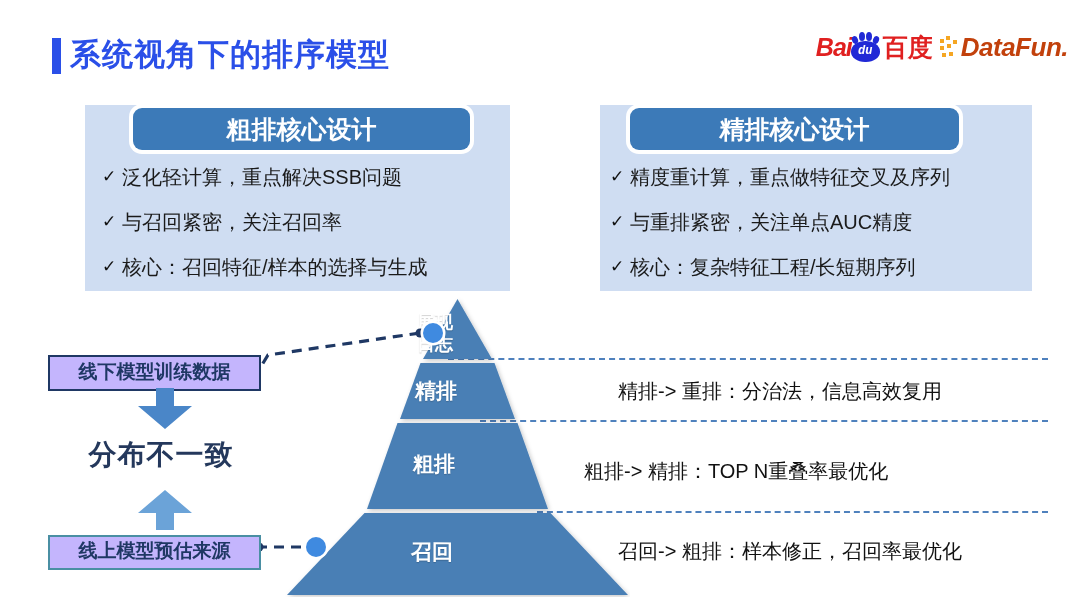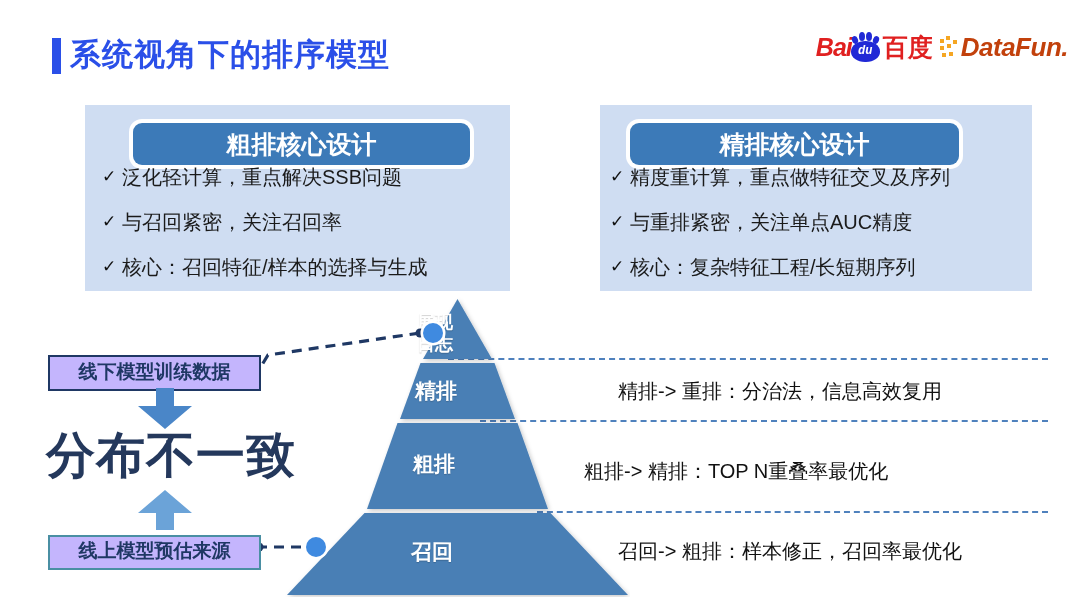--- a/index.html
+++ b/index.html
@@ -33,36 +33,36 @@
   .baidu .cn{font-size:25px;font-weight:bold;color:#e02020;line-height:25px;margin-left:1px;}
   .datafun{display:flex;align-items:center;height:30px;}
   .df-dots{position:relative;width:20px;height:22px;margin-right:1px;}
   .df-dots i{position:absolute;width:4px;height:4px;background:#f5a623;display:block;}
   .df-text{font-size:26px;font-weight:bold;font-style:italic;color:#c2410c;letter-spacing:-0.5px;line-height:26px;}
 
   
   .panel{position:absolute;background:#cfddf2;}
   .panel-hd{position:absolute;background:#3c7ab8;border-radius:9px;color:#fff;font-size:25px;
             font-weight:bold;text-align:center;line-height:42px;height:42px;
-            box-shadow:0 0 0 4px #ffffff;margin-top:15px;}
+            box-shadow:0 0 0 4px #ffffff;}
   .bullets{position:absolute;}
   .bullet{display:flex;align-items:flex-start;font-size:20px;color:#1a1a1a;line-height:28px;margin-bottom:17px;white-space:nowrap;}
   .bullet .ck{width:20px;flex:0 0 20px;font-size:17px;color:#111;font-weight:bold;}
 
   
   .pyr{position:absolute;left:285px;top:297px;width:345px;height:300px;}
   .pyr svg{display:block;}
   .pyr-label{position:absolute;color:#fff;font-weight:bold;text-align:left;text-shadow:0 1px 1px rgba(0,0,0,.18);}
 
   
   .lbox{position:absolute;background:#c4b5fd;text-align:center;font-weight:bold;
         color:#1f3864;white-space:nowrap;}
   .lbox.off{left:48px;top:355px;width:209px;height:32px;border:2px solid #1f3864;font-size:19px;line-height:30px;}
   .lbox.on{left:48px;top:535px;width:209px;height:31px;border:2px solid #4a8fa3;font-size:19px;line-height:28px;}
-  .bigtext{position:absolute;left:46px;top:432px;width:230px;font-size:49px;font-weight:bold;
+  .bigtext{position:absolute;left:46px;top:432px;width:230px;font-size:28px;font-weight:bold;
            color:#24385c;letter-spacing:1px;line-height:46px;white-space:nowrap;text-align:center;}
 
   
   .rrow{position:absolute;font-size:20px;color:#111;white-space:nowrap;}
   .dash{position:absolute;border-top:2px dashed #4f81bd;height:0;}
 
   .arrow{position:absolute;}
 </style>
 </head>
 <body>

